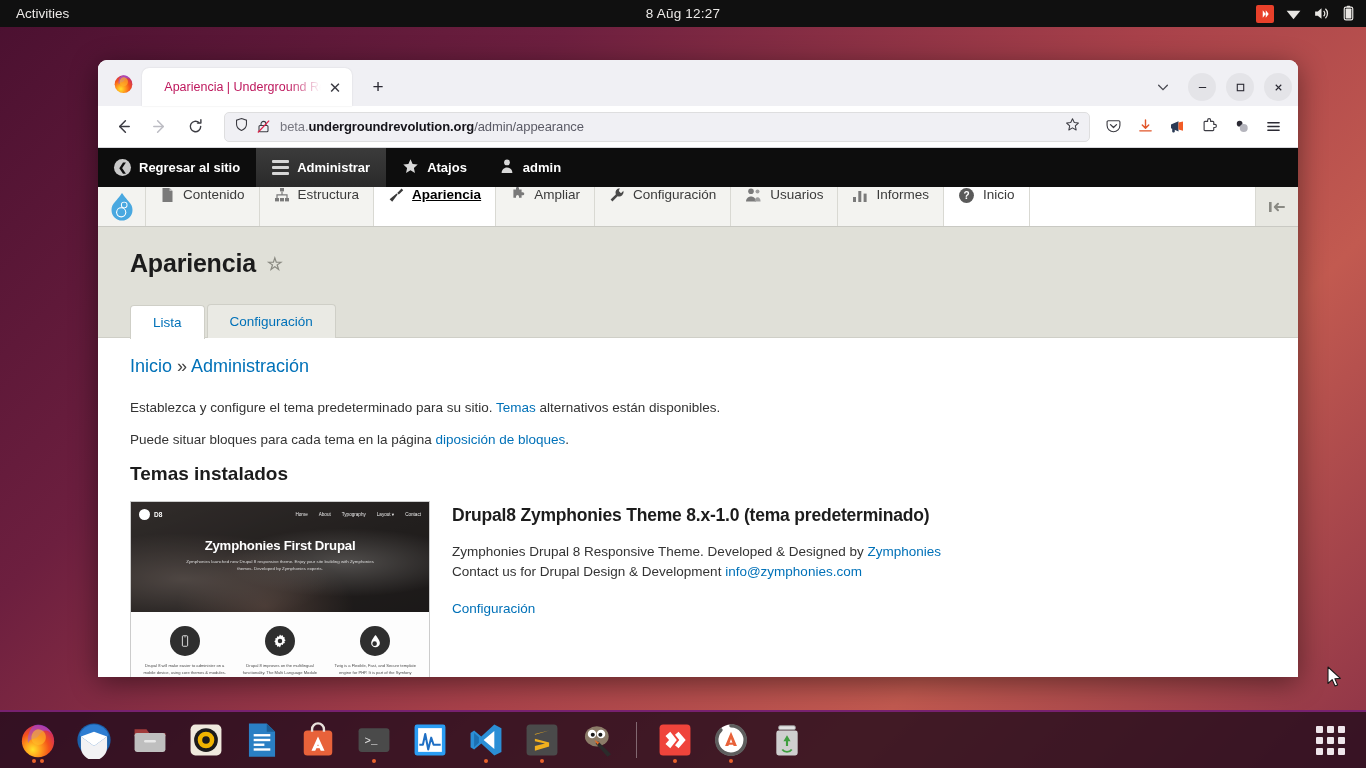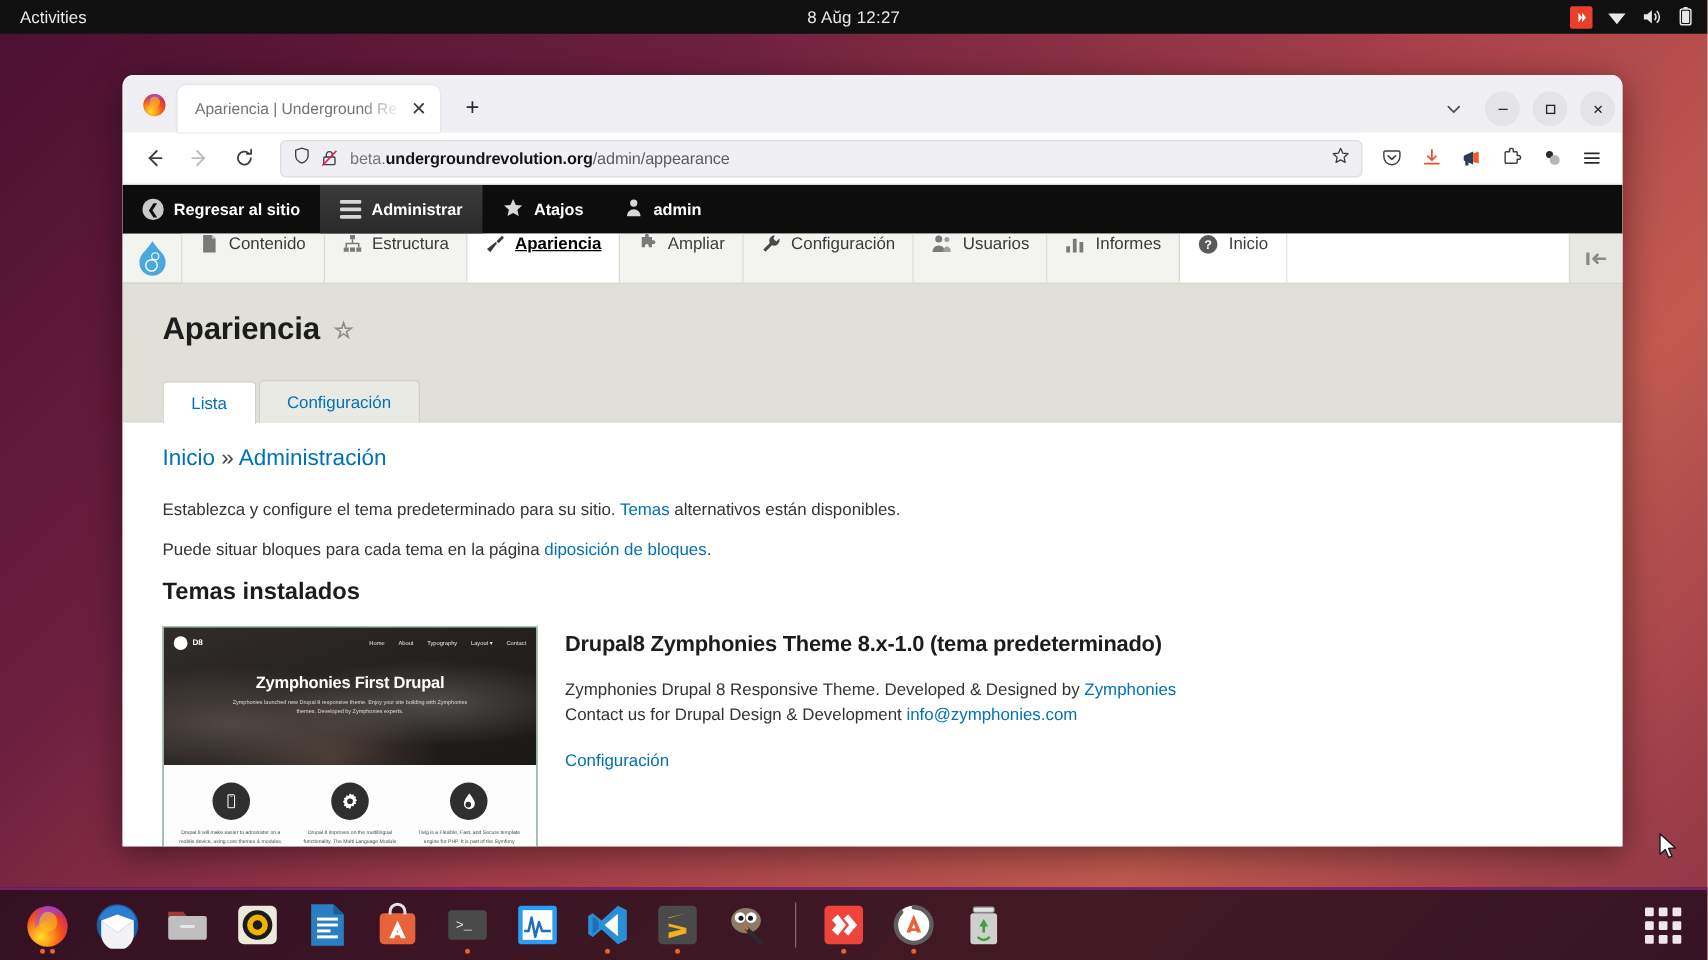--- a/index.html
+++ b/index.html
@@ -72,24 +72,25 @@
     padding-left: 6px; position: relative;
   }
   .ff-logo { width: 38px; height: 46px; display:flex; align-items:center; justify-content:center; }
   .tab {
     height: 38px; width: 210px; background: #ffffff; border-radius: 7px 7px 0 0;
     display: flex; align-items: center; padding: 0 8px 0 14px; margin-bottom: 0;
     box-shadow: 0 0 2px rgba(0,0,0,0.12);
     position: relative;
   }
   .tab-title {
-    font-size: 12.5px; color: #737373; white-space: nowrap; overflow: hidden;
+    font-size: 12.5px; color: #be185d; white-space: nowrap; overflow: hidden;
     flex: 1;
     -webkit-mask-image: linear-gradient(to right, #000 78%, transparent 97%);
     mask-image: linear-gradient(to right, #000 78%, transparent 97%);
+    text-align: right;
   }
   .tab-close { width: 18px; height: 18px; display:flex; align-items:center; justify-content:center;
     font-size: 15px; color: #3a3a42; line-height:1; }
   .newtab { width: 32px; height: 32px; margin: 0 0 3px 10px; display:flex; align-items:center;
     justify-content:center; font-size: 19px; color: #2b2a33; font-weight: 300; }
   .tabstrip-right { position: absolute; right: 6px; bottom: 4px; display: flex; align-items: center; gap: 4px; }
   .listall { width: 30px; height: 30px; display:flex; align-items:center; justify-content:center; }
   .wbtn {
     width: 28px; height: 28px; border-radius: 50%; background: #e4e4e8;
     display: flex; align-items: center; justify-content: center; margin-left: 6px;
@@ -168,21 +169,21 @@
     background: #ffffff; margin-top: -1px; border-top: 1px solid #cfcfc7;
     padding: 18px 32px 0 32px; height: 360px;
   }
   a.lnk { color: #0071b8; text-decoration: none; }
   .crumbs { font-size: 18px; color: #444; margin-bottom: 22px; }
   .ptext { font-size: 13.5px; color: #333; margin-bottom: 14px; line-height: 1.35; }
   h2.themes-h { font-size: 19px; font-weight: bold; color: #1c1c1c; margin: 14px 0 16px 0; }
   .theme-row { display: flex; gap: 22px; }
   .theme-shot {
     width: 300px; height: 192px; border: 1px solid #ccc; overflow: hidden; position: relative;
-    background: #15803d; flex: none;
+    background: #c2410c; flex: none;
   }
   .shot-hero {
     height: 110px; position: relative; overflow: hidden;
     background:
       radial-gradient(ellipse at 18% 70%, rgba(190,170,160,0.55) 0%, rgba(0,0,0,0) 42%),
       radial-gradient(ellipse at 72% 55%, rgba(215,212,208,0.5) 0%, rgba(0,0,0,0) 40%),
       radial-gradient(ellipse at 45% 95%, rgba(200,150,130,0.45) 0%, rgba(0,0,0,0) 38%),
       linear-gradient(160deg, #4a4340 0%, #2e2a28 55%, #221f1e 100%);
   }
   .shot-hero::after {

